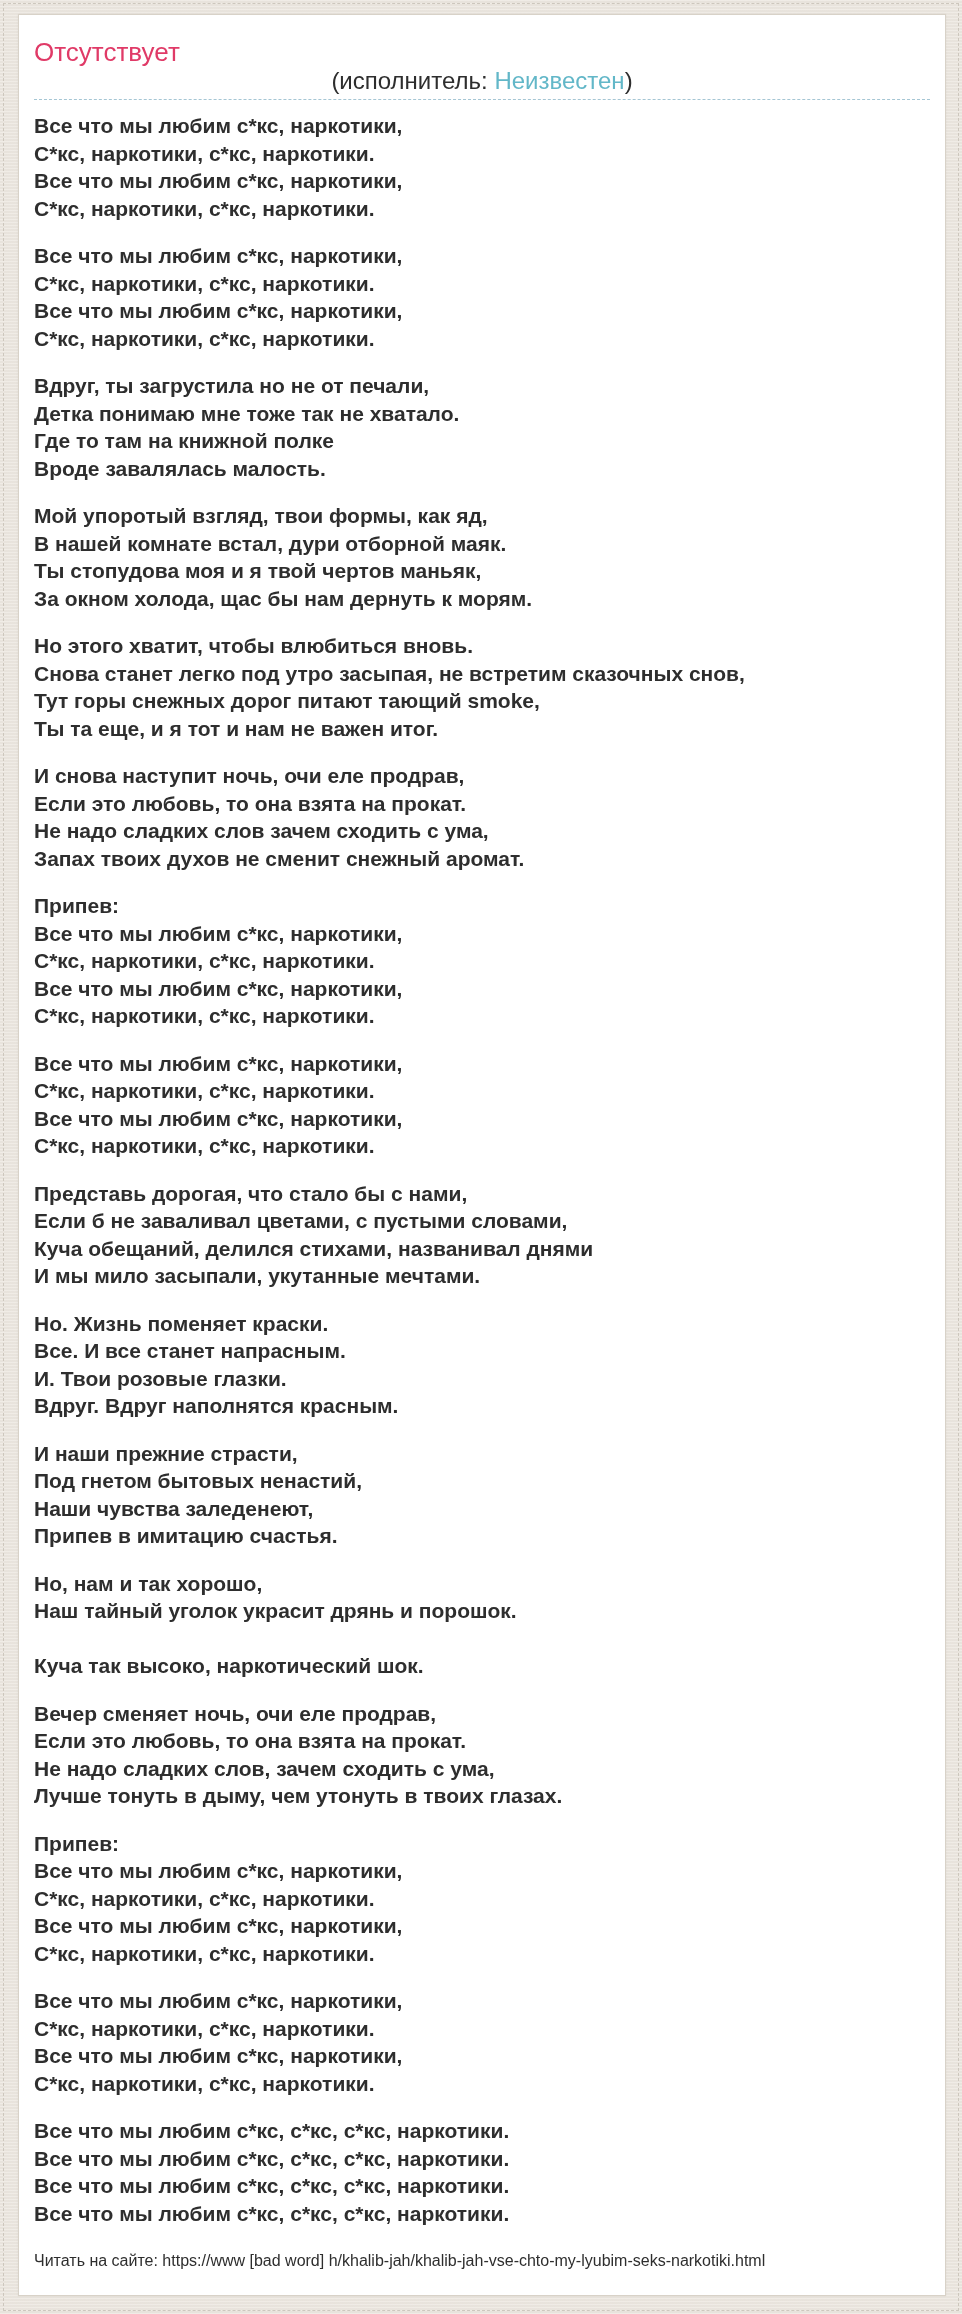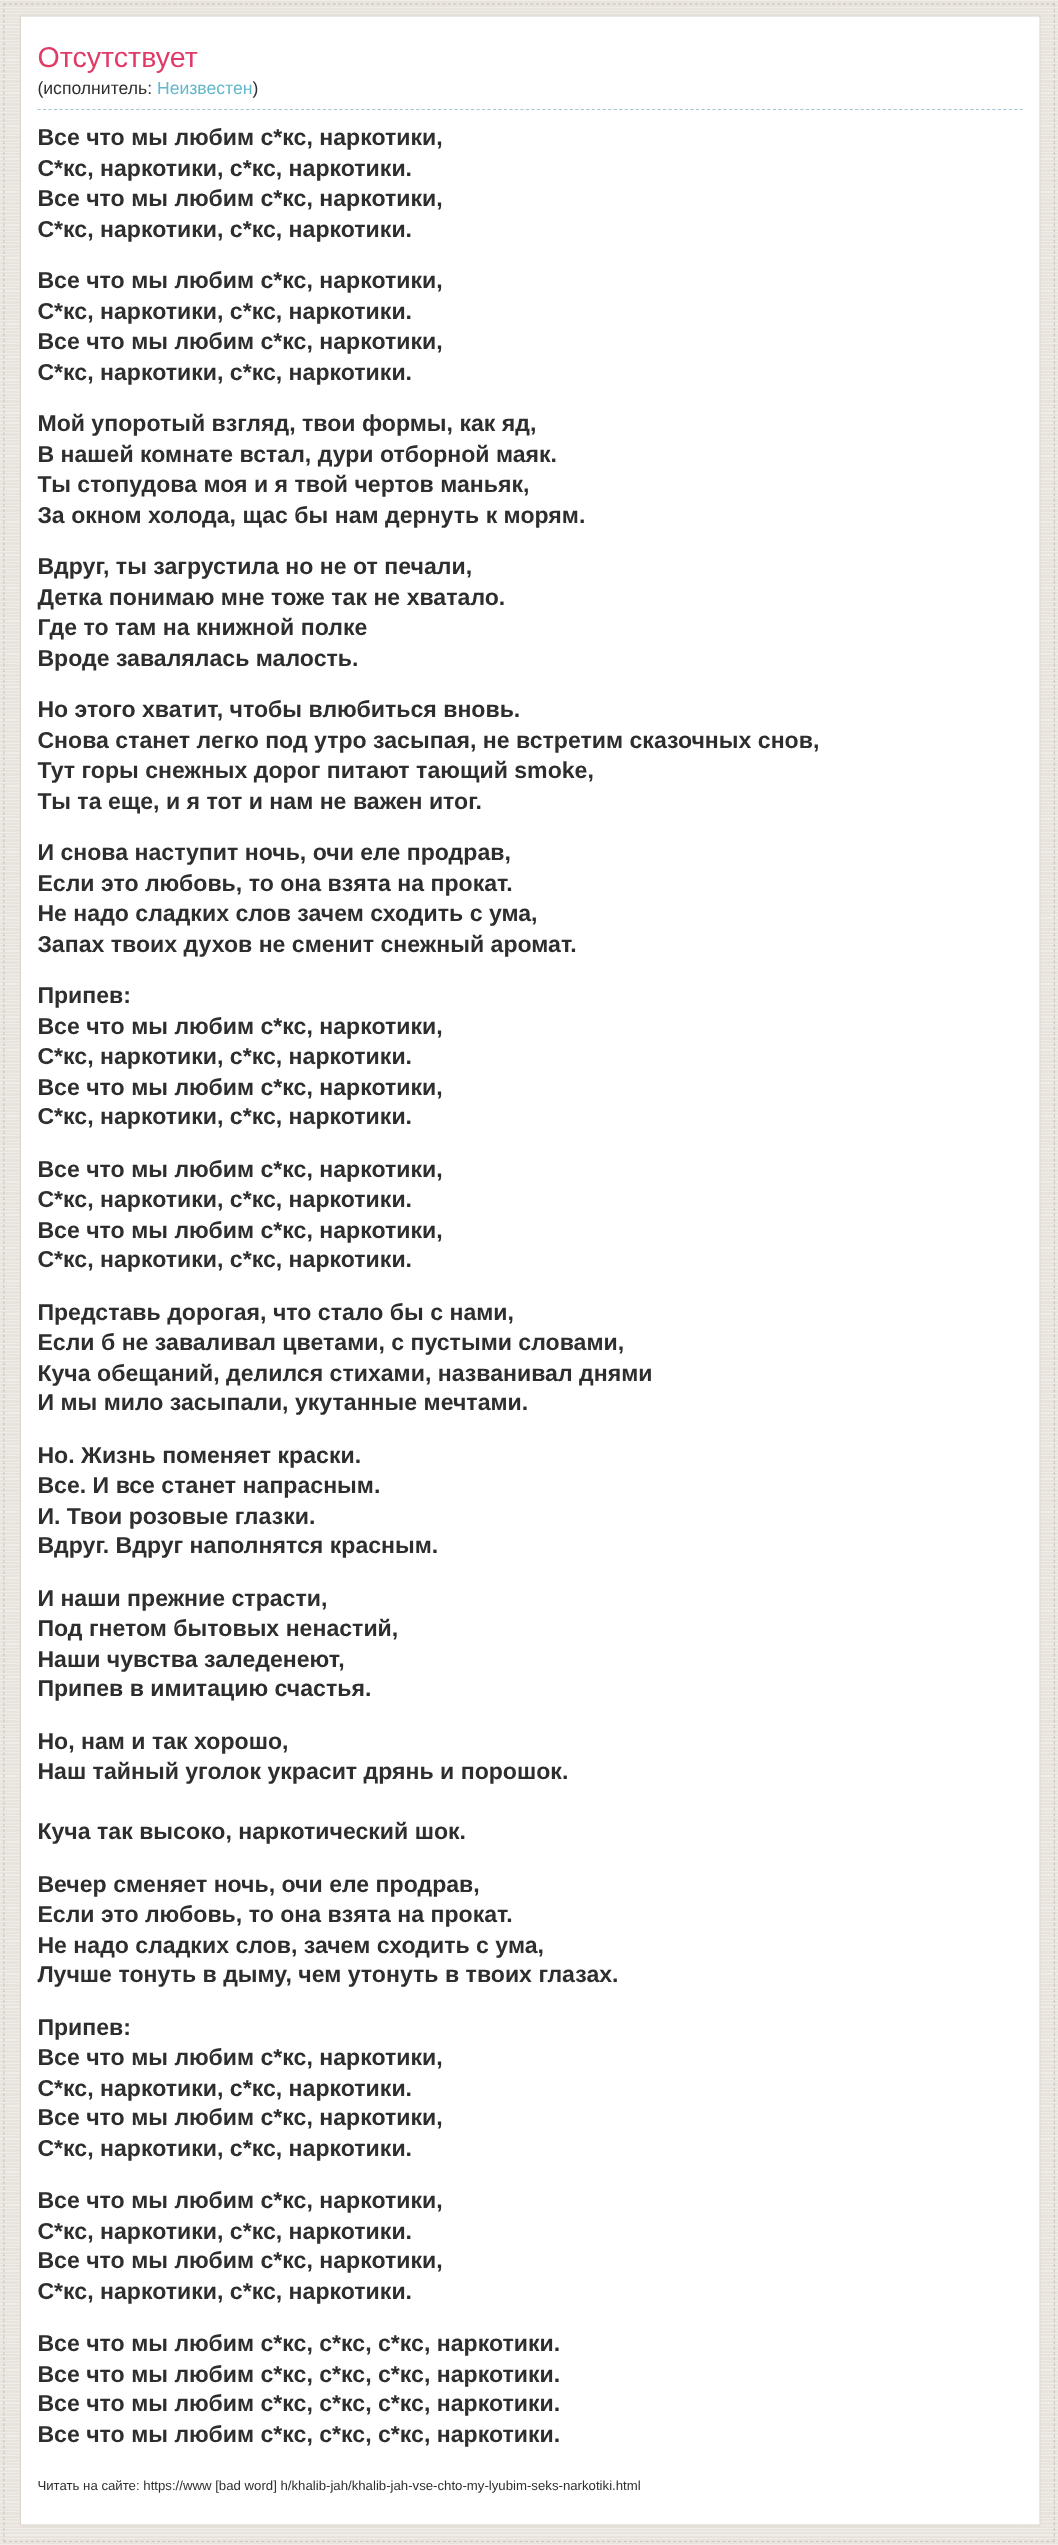--- a/index.html
+++ b/index.html
@@ -38,64 +38,65 @@
     padding:22px 15px 20px 15px;
   }
   h1.title{
     margin:0;
     font-size:26px;
     line-height:30px;
     font-weight:400;
     color:var(--c-title);
   }
   .subtitle{
-    font-size:16px;
+    font-size:24px;
     line-height:24px;
     margin-top:2px;
     color:var(--c-text);
+    text-align:center;
   }
   .subtitle a{
     color:var(--c-link);
     text-decoration:none;
   }
   .sep{
     border-bottom:1px dashed var(--c-sep);
     margin:6px 0 12px 0;
     height:1px;
   }
   .lyrics{
     font-size:21px;
     line-height:27.5px;
   }
   .lyrics p{
     margin:0 0 20px 0;
     font-weight:bold;
   }
   p.footer-line{
     margin:0;
-    font-size:12px;
+    font-size:16px;
     line-height:27.5px;
     white-space:nowrap;
     overflow:visible;
   }
 </style>
 </head>
 <body>
 
 <div class="stitch"></div>
 
 <div class="card">
   <h1 class="title">Отсутствует</h1>
   <div class="subtitle"><span>(исполнитель:</span> <a href="#">Неизвестен</a><span>)</span></div>
   <div class="sep"></div>
   <div class="lyrics" id="lyrics">
       <p><span>Все что мы любим с*кс, наркотики,</span><br><span>С*кс, наркотики, с*кс, наркотики.</span><br><span>Все что мы любим с*кс, наркотики,</span><br><span>С*кс, наркотики, с*кс, наркотики.</span></p>
       <p><span>Все что мы любим с*кс, наркотики,</span><br><span>С*кс, наркотики, с*кс, наркотики.</span><br><span>Все что мы любим с*кс, наркотики,</span><br><span>С*кс, наркотики, с*кс, наркотики.</span></p>
+      <p><span>Вдруг, ты загрустила но не от печали,</span><br><span>Детка понимаю мне тоже так не хватало.</span><br><span>Где то там на книжной полке</span><br><span>Вроде завалялась малость.</span></p>
       <p><span>Мой упоротый взгляд, твои формы, как яд,</span><br><span>В нашей комнате встал, дури отборной маяк.</span><br><span>Ты стопудова моя и я твой чертов маньяк,</span><br><span>За окном холода, щас бы нам дернуть к морям.</span></p>
-      <p><span>Вдруг, ты загрустила но не от печали,</span><br><span>Детка понимаю мне тоже так не хватало.</span><br><span>Где то там на книжной полке</span><br><span>Вроде завалялась малость.</span></p>
       <p><span>Но этого хватит, чтобы влюбиться вновь.</span><br><span>Снова станет легко под утро засыпая, не встретим сказочных снов,</span><br><span>Тут горы снежных дорог питают тающий smoke,</span><br><span>Ты та еще, и я тот и нам не важен итог.</span></p>
       <p><span>И снова наступит ночь, очи еле продрав,</span><br><span>Если это любовь, то она взята на прокат.</span><br><span>Не надо сладких слов зачем сходить с ума,</span><br><span>Запах твоих духов не сменит снежный аромат.</span></p>
       <p><span>Припев:</span><br><span>Все что мы любим с*кс, наркотики,</span><br><span>С*кс, наркотики, с*кс, наркотики.</span><br><span>Все что мы любим с*кс, наркотики,</span><br><span>С*кс, наркотики, с*кс, наркотики.</span></p>
       <p><span>Все что мы любим с*кс, наркотики,</span><br><span>С*кс, наркотики, с*кс, наркотики.</span><br><span>Все что мы любим с*кс, наркотики,</span><br><span>С*кс, наркотики, с*кс, наркотики.</span></p>
       <p><span>Представь дорогая, что стало бы с нами,</span><br><span>Если б не заваливал цветами, с пустыми словами,</span><br><span>Куча обещаний, делился стихами, названивал днями</span><br><span>И мы мило засыпали, укутанные мечтами.</span></p>
       <p><span>Но. Жизнь поменяет краски.</span><br><span>Все. И все станет напрасным.</span><br><span>И. Твои розовые глазки.</span><br><span>Вдруг. Вдруг наполнятся красным.</span></p>
       <p><span>И наши прежние страсти,</span><br><span>Под гнетом бытовых ненастий,</span><br><span>Наши чувства заледенеют,</span><br><span>Припев в имитацию счастья.</span></p>
       <p><span>Но, нам и так хорошо,</span><br><span>Наш тайный уголок украсит дрянь и порошок.</span><br><br><span>Куча так высоко, наркотический шок.</span></p>
       <p><span>Вечер сменяет ночь, очи еле продрав,</span><br><span>Если это любовь, то она взята на прокат.</span><br><span>Не надо сладких слов, зачем сходить с ума,</span><br><span>Лучше тонуть в дыму, чем утонуть в твоих глазах.</span></p>
       <p><span>Припев:</span><br><span>Все что мы любим с*кс, наркотики,</span><br><span>С*кс, наркотики, с*кс, наркотики.</span><br><span>Все что мы любим с*кс, наркотики,</span><br><span>С*кс, наркотики, с*кс, наркотики.</span></p>

